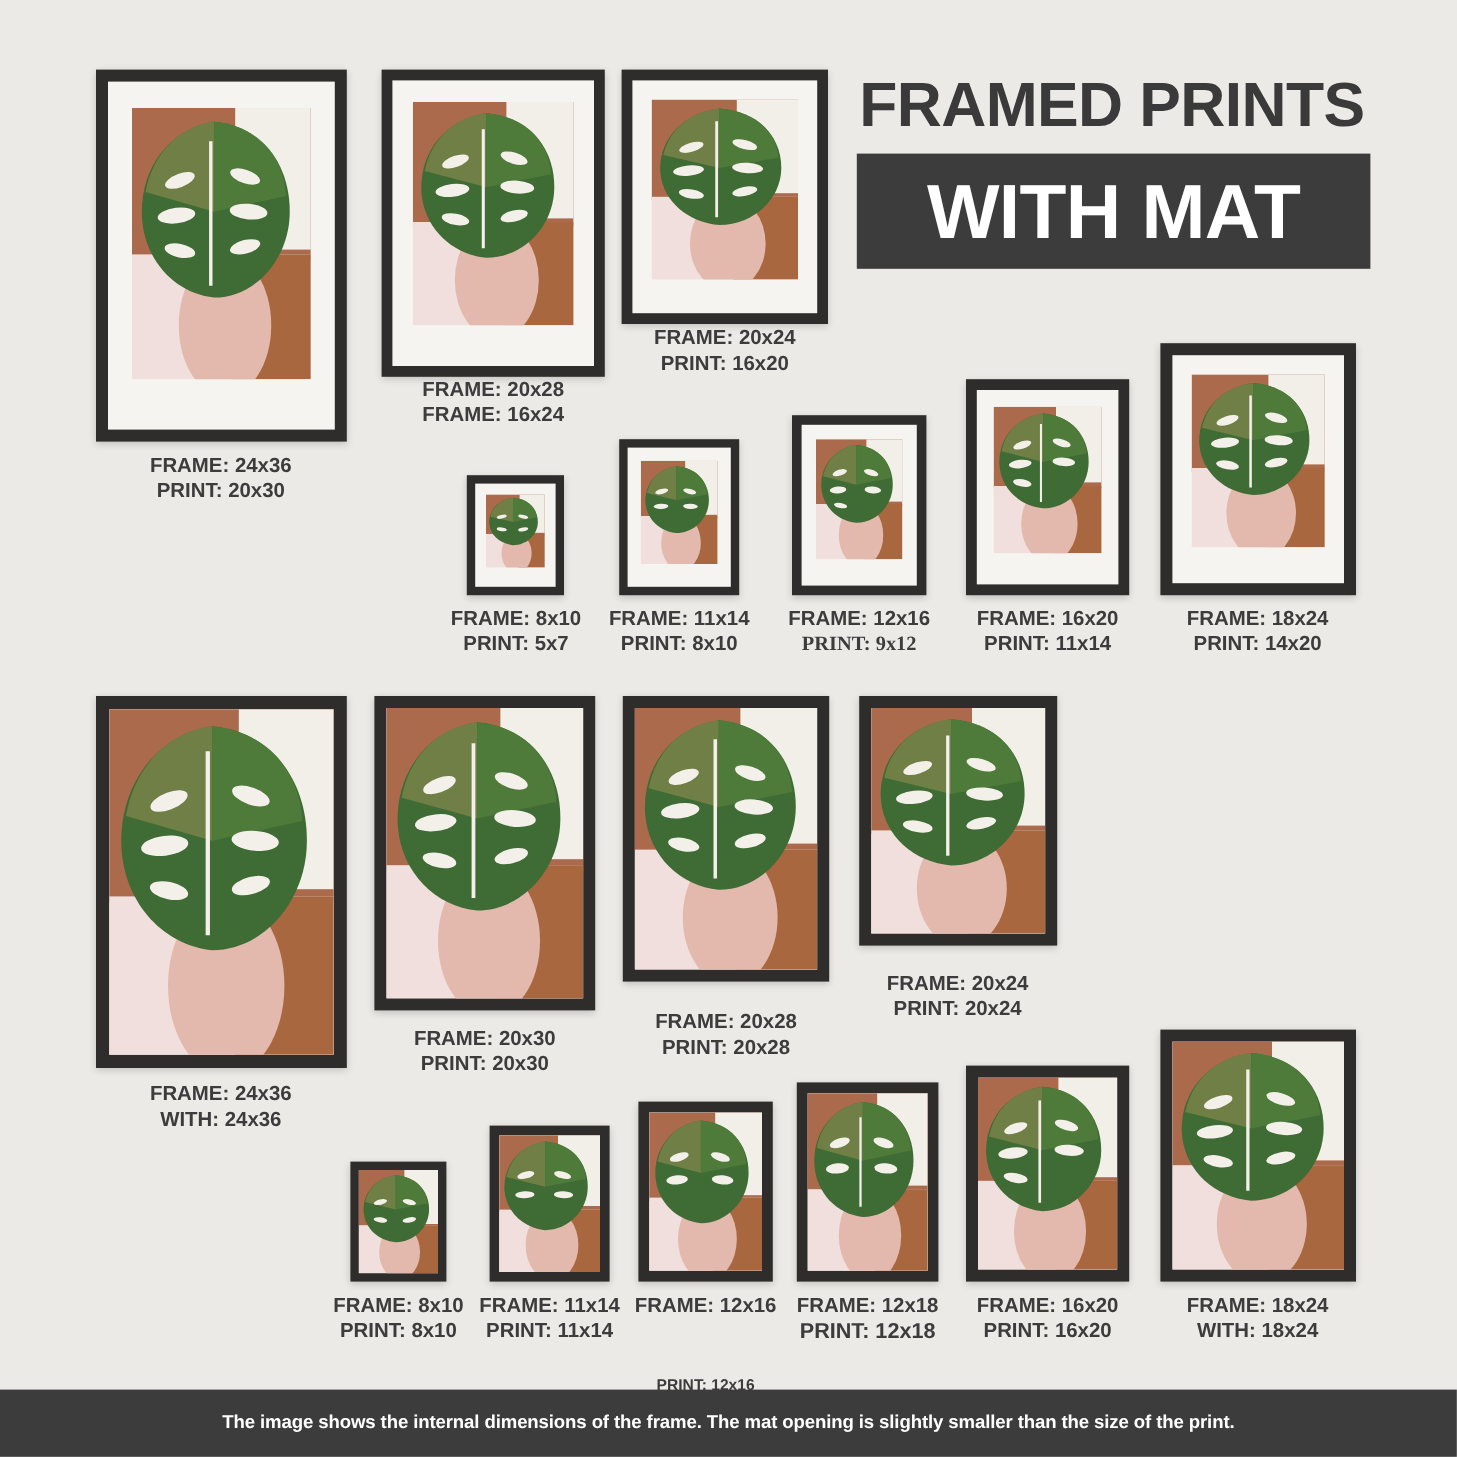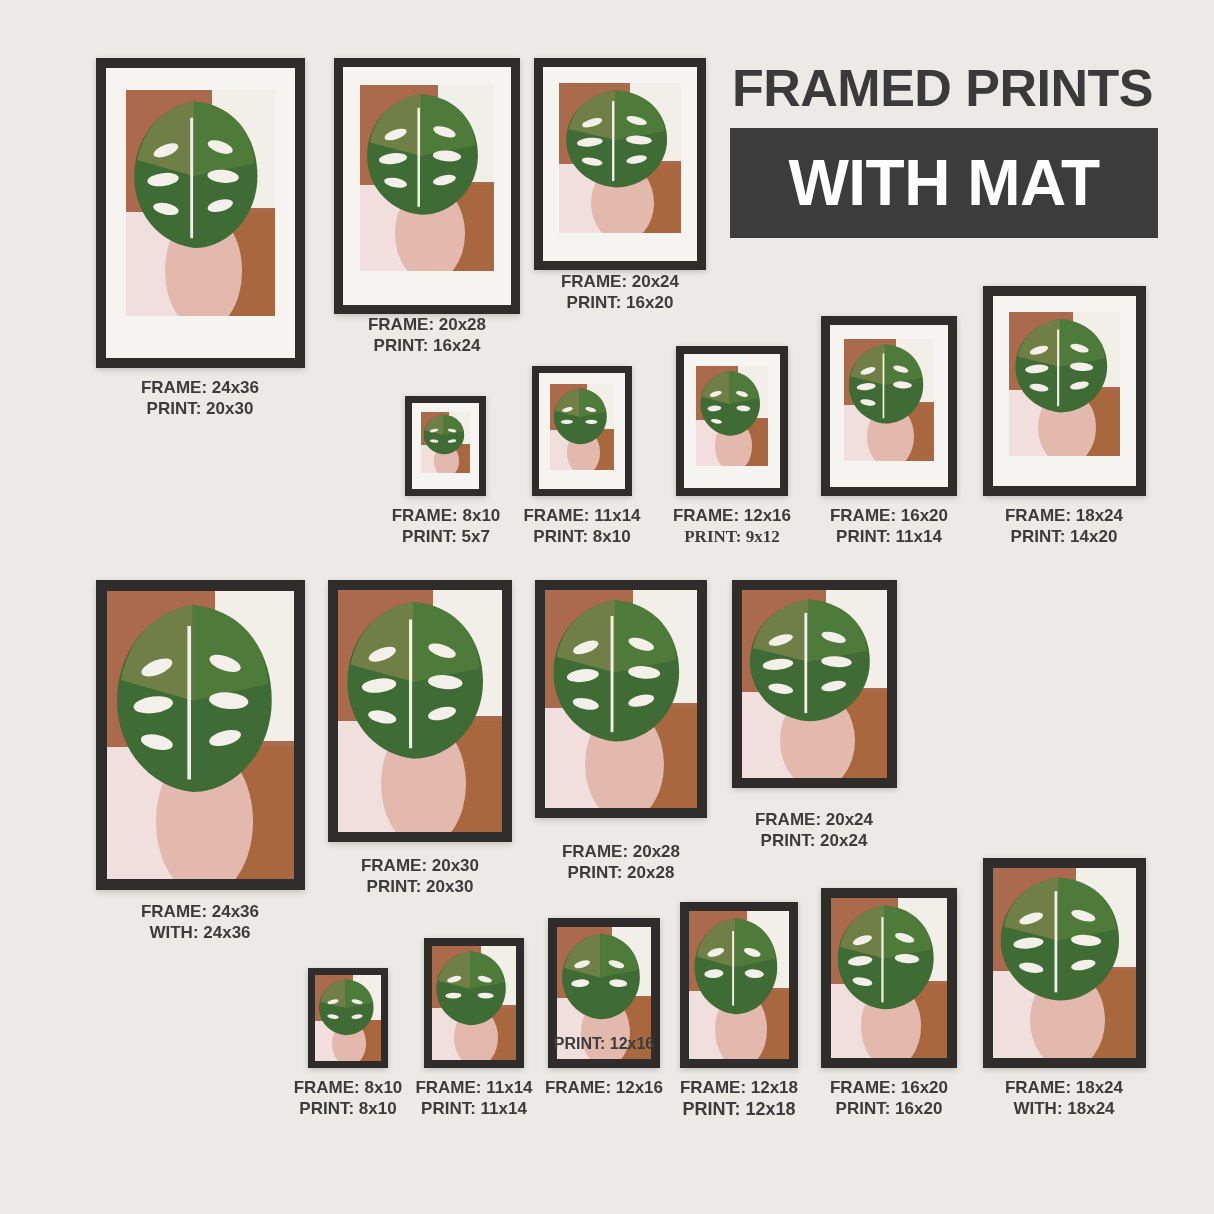--- a/index.html
+++ b/index.html
@@ -3,21 +3,21 @@
 <meta charset="utf-8">
 <style>
   html,body{margin:0;padding:0;}
   body{
     width:1214px;height:1214px;
     background:#eceae7;
     font-family:"Liberation Sans", sans-serif;
     position:relative;
     overflow:hidden;
   }
-  #stage{position:absolute;inset:0;margin-left:16px;}
+  #stage{position:absolute;inset:0;}
 
   
   .heading-1{
     position:absolute;
     font-weight:bold;
     color:#3a3a3a;
     letter-spacing:-0.5px;
     white-space:nowrap;
   }
   .heading-box{
@@ -102,21 +102,21 @@
     letter-spacing:-0.1px;
   }
 </style>
 </head>
 <body>
 
 <div id="stage">
 
   <div class="heading-1" style="left:716px;top:58px;font-size:52px;">FRAMED PRINTS</div>
 
-  <div class="heading-box" style="left:714px;top:128px;width:428px;height:110px;font-size:64px;">WITH MAT</div>
+  <div class="heading-box" style="left:714px;top:128px;width:428px;height:96px;font-size:64px;">WITH MAT</div>
 
 
   <div class="frame" style="left:80px;top:58px;width:209px;height:310px;">
     <div class="mat" style="left:10px;top:10px;right:10px;bottom:10px;">
       <div class="art" style="left:20px;top:22px;right:20px;bottom:42px;">
         <div class="bg-top"></div>
           <div class="bg-white"></div>
         <div class="bg-bottom"></div>
           <div class="bg-bottom-right"></div>
         <div class="circle"></div>
@@ -163,21 +163,21 @@
               <ellipse cx="68" cy="32" rx="9" ry="3.5" transform="rotate(16 68 32)"></ellipse>
               <ellipse cx="70" cy="50" rx="11" ry="4" transform="rotate(4 70 50)"></ellipse>
               <ellipse cx="68" cy="68" rx="9" ry="3.5" transform="rotate(-12 68 68)"></ellipse>
             </g>
           </svg>
         </div>
       </div>
     </div>
   </div>
   <div class="caption" style="left:311px;top:315px;width:200px;font-size:17px;">FRAME: 20x28</div>
-  <div class="caption" style="left:311px;top:336px;width:200px;font-size:17px;">PRINT: 16x24</div>
+  <div class="caption" style="left:311px;top:336px;width:200px;font-size:17px;">FRAME: 16x24</div>
 
   <div class="frame" style="left:518px;top:58px;width:172px;height:212px;">
     <div class="mat" style="left:9px;top:9px;right:9px;bottom:9px;">
       <div class="art" style="left:16px;top:16px;right:16px;bottom:28px;">
         <div class="bg-top"></div>
           <div class="bg-white"></div>
         <div class="bg-bottom"></div>
           <div class="bg-bottom-right"></div>
         <div class="circle"></div>
         <div class="leaf">
@@ -521,21 +521,21 @@
             <ellipse cx="30" cy="36" rx="9" ry="3.5" transform="rotate(-16 30 36)"></ellipse>
             <ellipse cx="28" cy="56" rx="10" ry="4" transform="rotate(-4 28 56)"></ellipse>
             <ellipse cx="68" cy="36" rx="9" ry="3.5" transform="rotate(16 68 36)"></ellipse>
             <ellipse cx="70" cy="56" rx="10" ry="4" transform="rotate(4 70 56)"></ellipse>
           </g>
         </svg>
       </div>
     </div>
   </div>
   <div class="caption" style="left:488px;top:1078px;width:200px;font-size:17px;">FRAME: 12x16</div>
-  <div class="caption" style="left:488px;top:1034px;width:200px;font-size:16px;">PRINT: 12x16</div>
+  <div class="caption" style="left:488px;top:1146px;width:200px;font-size:13px;">PRINT: 12x16</div>
 
   <div class="frame" style="left:664px;top:902px;width:118px;height:166px;">
     <div class="art" style="left:9px;top:9px;right:9px;bottom:9px;">
       <div class="bg-top"></div>
         <div class="bg-white"></div>
       <div class="bg-bottom"></div>
         <div class="bg-bottom-right"></div>
       <div class="circle"></div>
       <div class="leaf">
         <svg viewBox="0 0 100 100" preserveAspectRatio="none">
@@ -604,14 +604,15 @@
             <ellipse cx="70" cy="50" rx="11" ry="4" transform="rotate(4 70 50)"></ellipse>
             <ellipse cx="68" cy="68" rx="9" ry="3.5" transform="rotate(-12 68 68)"></ellipse>
           </g>
         </svg>
       </div>
     </div>
   </div>
   <div class="caption" style="left:948px;top:1078px;width:200px;font-size:17px;">FRAME: 18x24</div>
   <div class="caption" style="left:948px;top:1099px;width:200px;font-size:17px;">WITH: 18x24</div>
 
+  <div class="footer">The image shows the internal dimensions of the frame. The mat opening is slightly smaller than the size of the print.</div>
 
 </div>
 
 </body></html>

